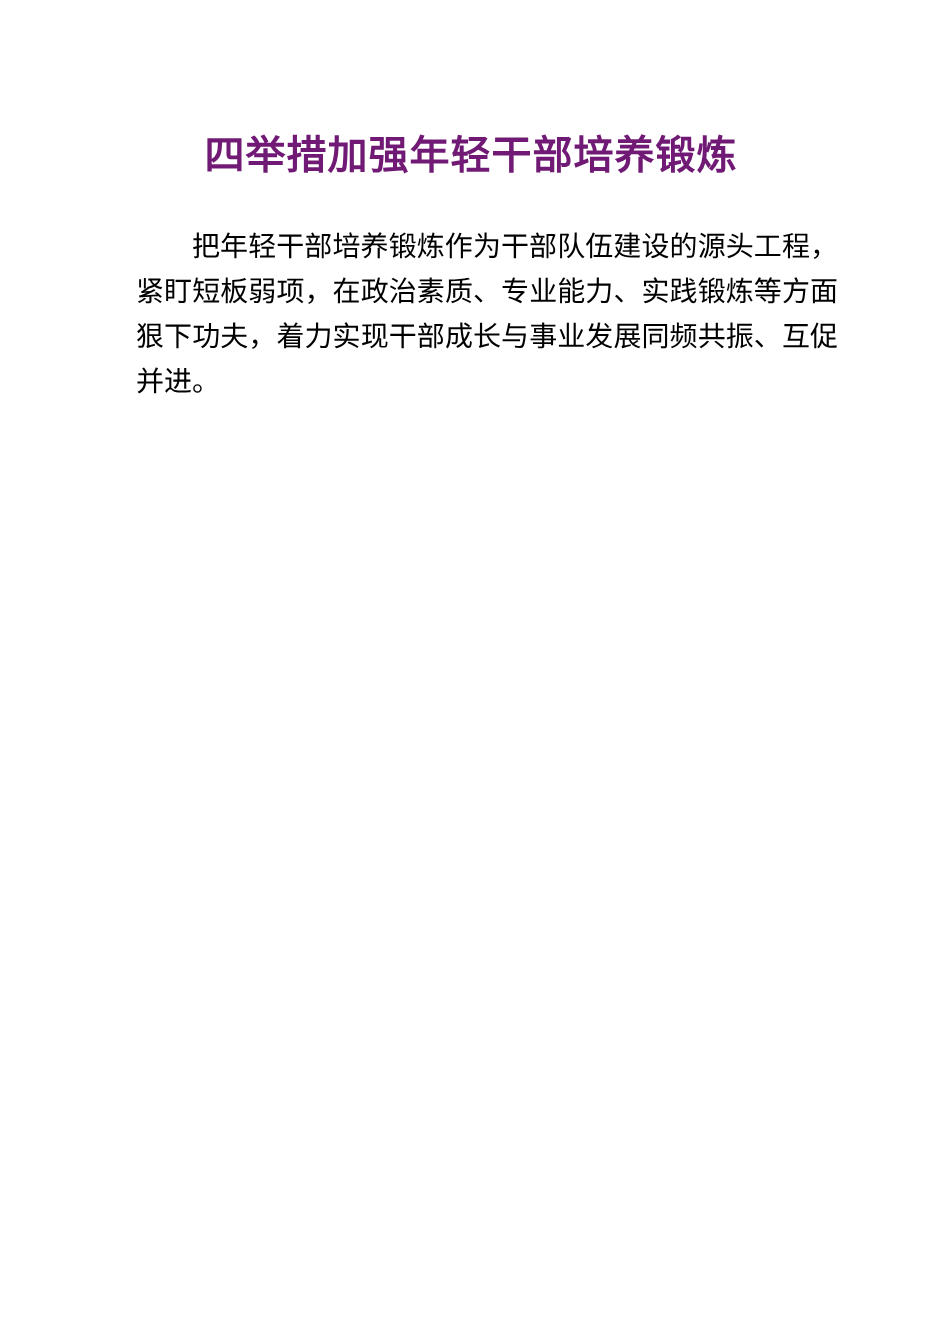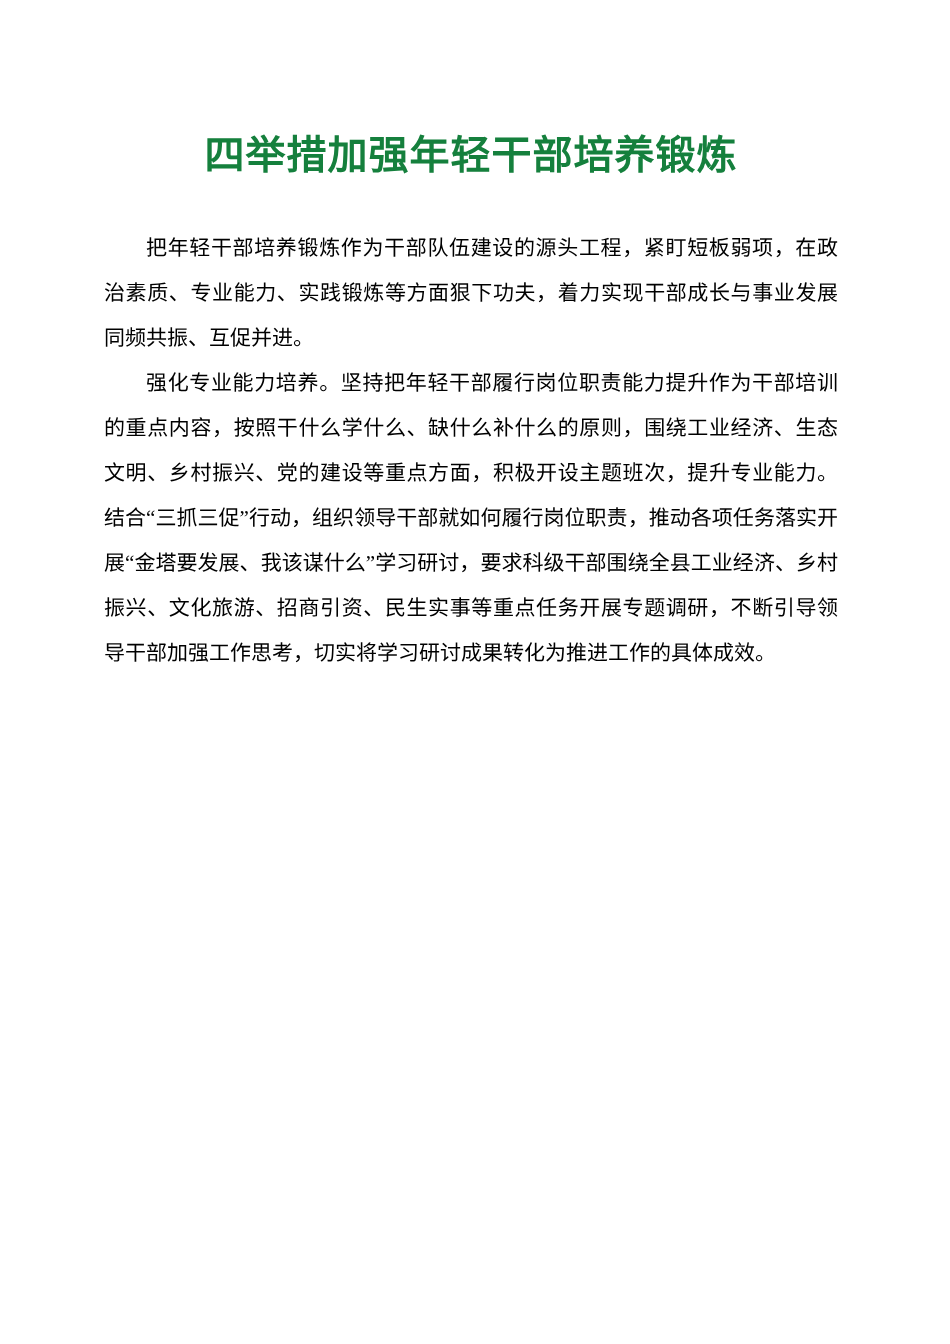--- a/index.html
+++ b/index.html
@@ -22,39 +22,39 @@
     color: #000000;
   }
   .doc-title {
     margin: 132px 0 46px 0;
     text-align: center;
     font-family: "Liberation Serif", "DejaVu Serif", serif;
     font-size: 40px;
     line-height: 48px;
     font-weight: bold;
     letter-spacing: 1px;
-    color: #15803d;
+    color: #701a75;
     white-space: nowrap;
   }
   .doc-body {
-    font-family: Liberation Serif, serif;
-    font-size: 21px;
+    font-family: Liberation Mono, monospace;
+    font-size: 28px;
     line-height: 45px;
     color: #000000;
+    margin-left: 32px;
   }
   .doc-body p {
     margin: 0;
     text-align: justify;
     text-justify: inter-character;
     text-indent: 2em;
     font-weight: 300;
   }
 </style>
 </head>
 <body>
 
 <div class="page">
   <h1 class="doc-title">四举措加强年轻干部培养锻炼</h1>
   <div class="doc-body">
     <p>把年轻干部培养锻炼作为干部队伍建设的源头工程，紧盯短板弱项，在政治素质、专业能力、实践锻炼等方面狠下功夫，着力实现干部成长与事业发展同频共振、互促并进。</p>
-    <p>强化专业能力培养。坚持把年轻干部履行岗位职责能力提升作为干部培训的重点内容，按照干什么学什么、缺什么补什么的原则，围绕工业经济、生态文明、乡村振兴、党的建设等重点方面，积极开设主题班次，提升专业能力。结合“三抓三促”行动，组织领导干部就如何履行岗位职责，推动各项任务落实开展“金塔要发展、我该谋什么”学习研讨，要求科级干部围绕全县工业经济、乡村振兴、文化旅游、招商引资、民生实事等重点任务开展专题调研，不断引导领导干部加强工作思考，切实将学习研讨成果转化为推进工作的具体成效。</p>
   </div>
 </div>
 
 </body></html>

